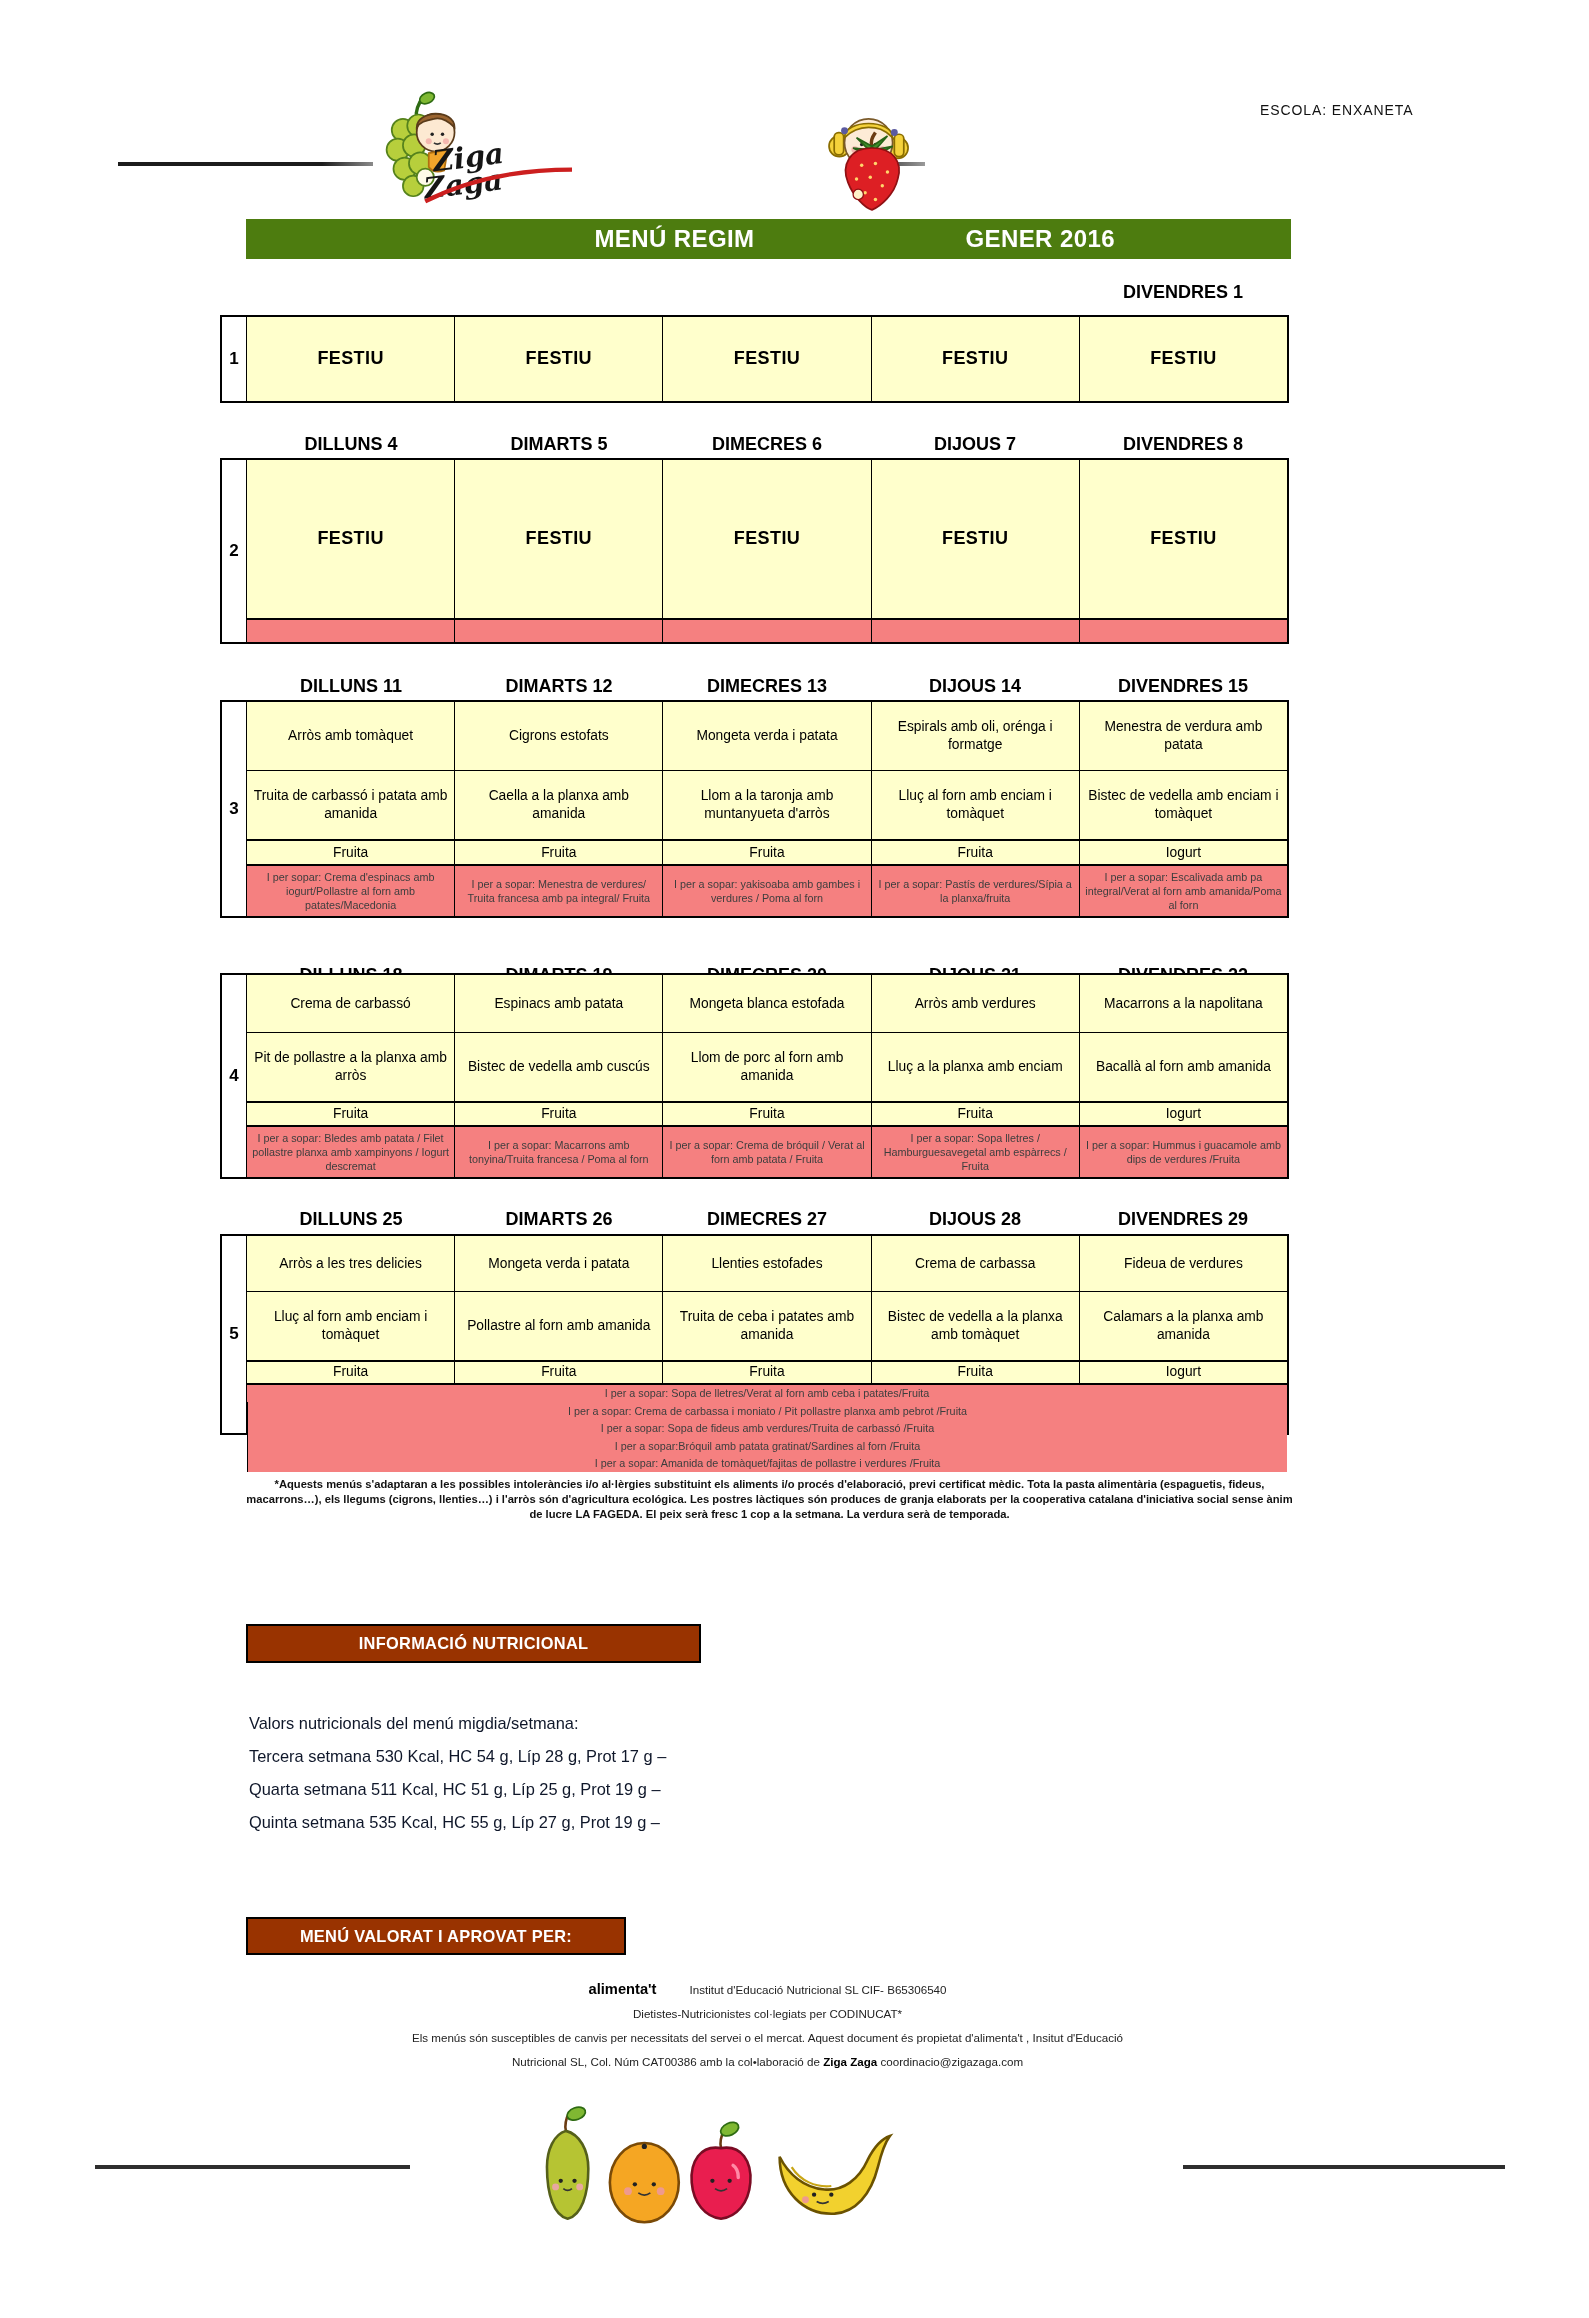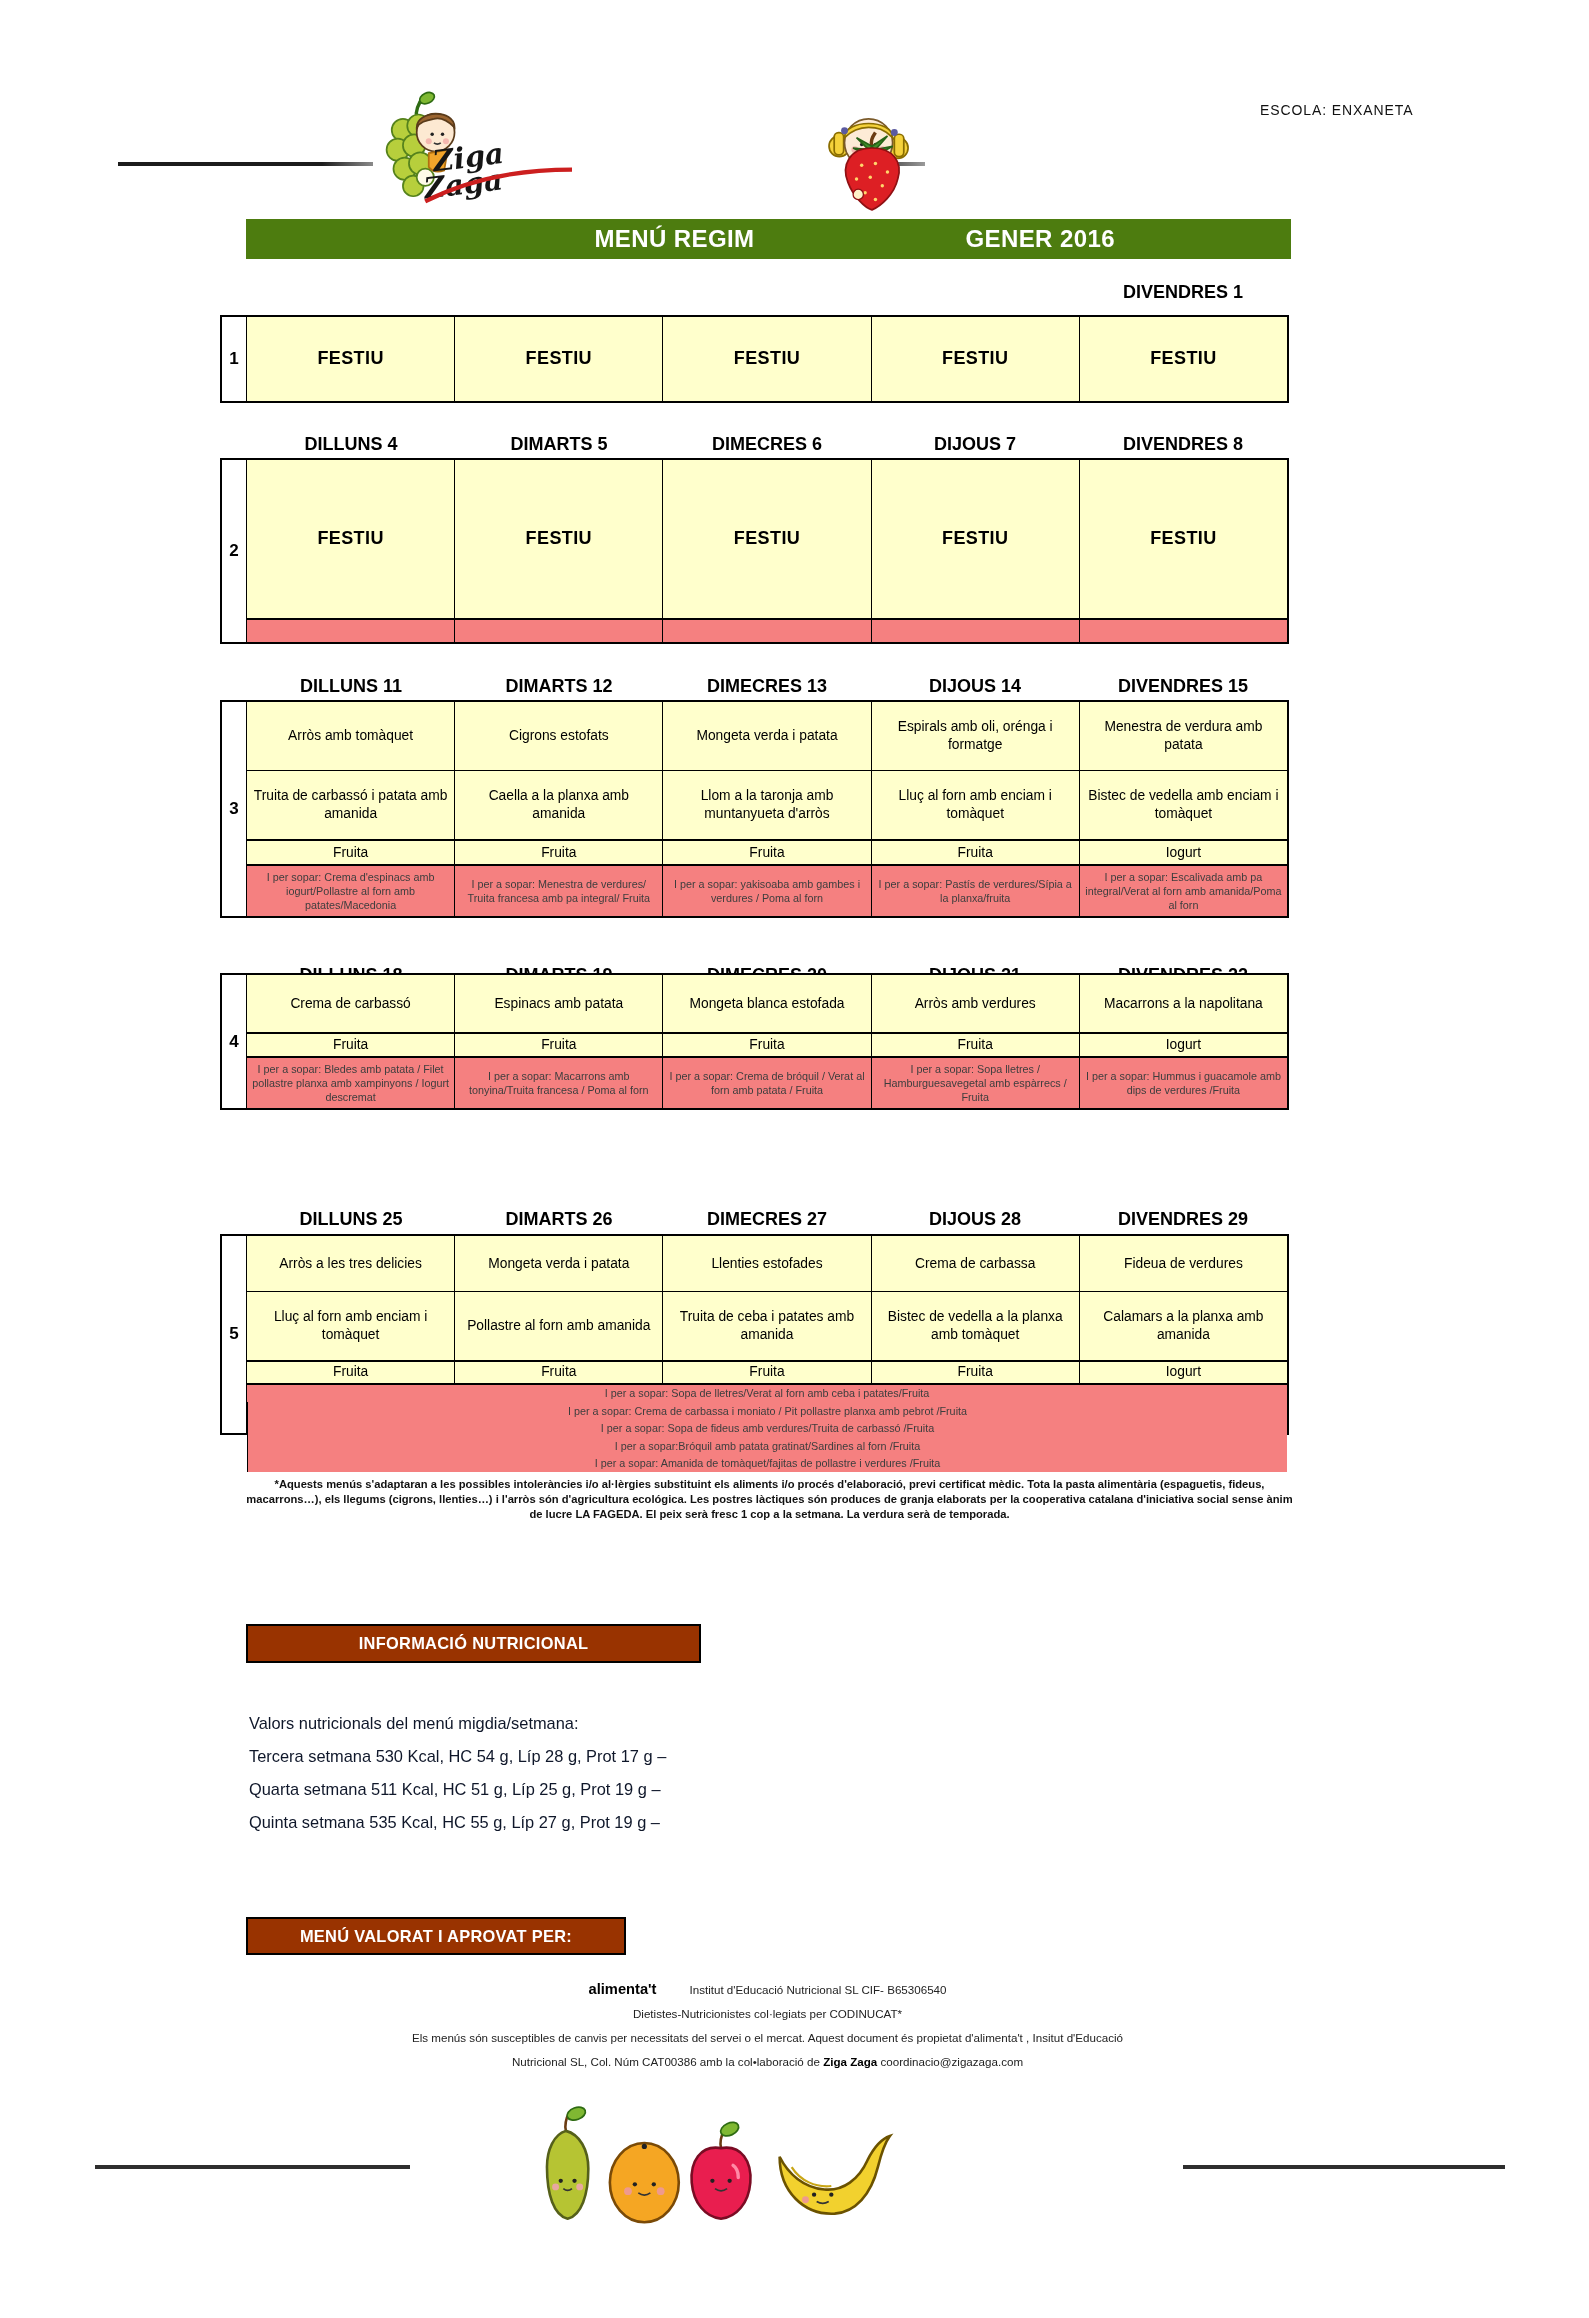--- a/index.html
+++ b/index.html
@@ -252,20 +252,27 @@
 <div class="week-table w4" id="table-w4">
   <div class="num">4</div>
   <div class="cols">
     <div class="row r-first">
       <div class="cell">Crema de carbassó</div>
       <div class="cell">Espinacs amb patata</div>
       <div class="cell">Mongeta blanca estofada</div>
       <div class="cell">Arròs amb verdures</div>
       <div class="cell">Macarrons a la napolitana</div>
     </div>
+    <div class="row r-second">
+      <div class="cell">Pit de pollastre a la planxa amb arròs</div>
+      <div class="cell">Bistec de vedella amb cuscús</div>
+      <div class="cell">Llom de porc al forn amb amanida</div>
+      <div class="cell">Lluç a la planxa amb enciam</div>
+      <div class="cell">Bacallà al forn amb amanida</div>
+    </div>
     <div class="row r-dessert">
       <div class="cell">Fruita</div>
       <div class="cell">Fruita</div>
       <div class="cell">Fruita</div>
       <div class="cell">Fruita</div>
       <div class="cell">Iogurt</div>
     </div>
     <div class="row r-dinner">
       <div class="cell">I per a sopar: Bledes amb patata / Filet pollastre planxa amb xampinyons / Iogurt descremat</div>
       <div class="cell">I per a sopar: Macarrons amb tonyina/Truita francesa / Poma al forn</div>

